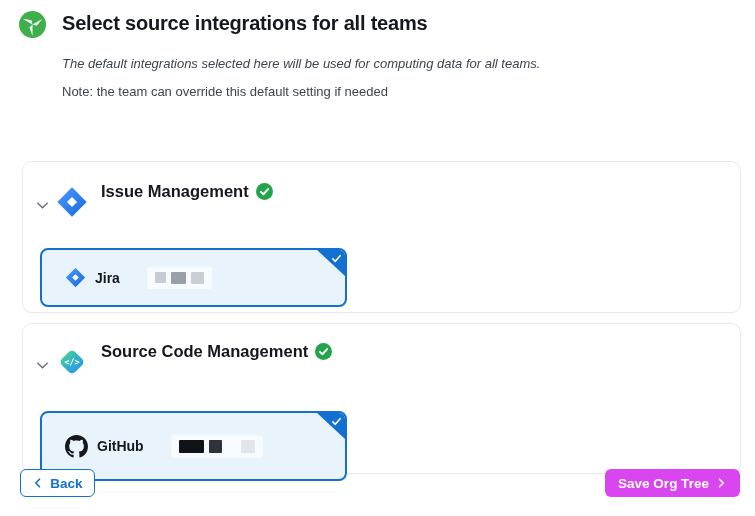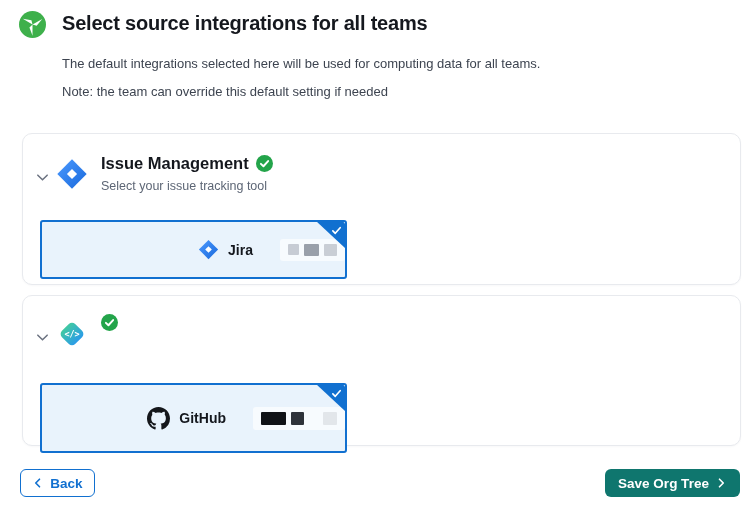--- a/index.html
+++ b/index.html
@@ -10,51 +10,52 @@
     position:relative;
     overflow:hidden;
     color:#1b1f27;
   }
   
   .logo { position:absolute; left:19px; top:11px; width:27px; height:27px; }
   .page-title {
     position:absolute; left:62px; top:12px;
     font-size:20px; font-weight:700; letter-spacing:-0.2px; color:#15181e;
   }
-  .hdr-desc { position:absolute; left:62px; top:56px; font-size:13px; color:#3d4450; }
+  .hdr-desc { position:absolute; left:62px; top:56px; font-size:13px; color:#3d4450;font-style:italic; }
   .hdr-note { position:absolute; left:62px; top:84px; font-size:13px; color:#3d4450; }
 
   
   .card {
     position:absolute; left:22px; width:719px;
     background:#fff; border:1px solid #e8eaee; border-radius:10px;
     box-shadow:0 1px 2px rgba(20,30,50,0.03);
+    margin-top:28px;
   }
   .card1 { top:133px; height:152px; }
   .card2 { top:295px; height:151px; }
 
   .chev { position:absolute; left:12px; top:36px; width:15px; height:15px; cursor:pointer; }
   .card2 .chev { top:34px; }
 
   .big-icon { position:absolute; left:33px; top:24px; width:32px; height:32px; }
   .card2 .big-icon { top:22px; }
 
   .sec-title-row { position:absolute; left:78px; top:20px; display:flex; align-items:center; gap:7px; }
   .card2 .sec-title-row { top:18px; }
   .sec-title { font-size:16.5px; font-weight:700; color:#14171d; }
   .badge { width:17px; height:17px; display:block; }
   .sec-sub { position:absolute; left:78px; top:45px; font-size:12.5px; color:#5d6675; }
   .card2 .sec-sub { top:43px; }
 
   
   .option {
     position:absolute; left:17px; width:307px; height:59px;
-    background:#e9f3fc; border:2px solid #1170d0; border-radius:3px;
+    background:#e9f3fc; border:2px solid #1170d0; border-radius:8px;
     display:flex; align-items:center; padding-left:23px;
-    cursor:pointer; overflow:hidden;justify-content:flex-end;
+    cursor:pointer; overflow:hidden;
   }
   .card1 .option { top:86px; }
   .card2 .option { top:87px; height:70px; }
 
   .opt-icon { width:21px; height:21px; flex:0 0 auto; }
   .gh-icon  { width:23px; height:23px; flex:0 0 auto; }
   .opt-label { font-size:14px; font-weight:700; color:#14171d; margin-left:9px; }
 
   .corner {
     position:absolute; top:-1px; right:-1px; width:30px; height:28px;
@@ -74,21 +75,21 @@
   .r-dk  { width:13px; height:13px; background:#2e333a; }
   .r-gap { width:9px;  height:13px; background:transparent; }
   .r-pl  { width:14px; height:13px; background:#e2e6ea; }
 
   
   .btn { position:absolute; top:469px; height:28px; display:flex; align-items:center;
          justify-content:center; gap:6px; border-radius:6px; font-size:13.5px;
          font-weight:700; cursor:pointer; font-family:"Liberation Sans", sans-serif; }
   .btn svg { width:12px; height:12px; }
   .btn-back { left:20px; width:75px; background:#fff; border:1.5px solid #1170d0; color:#1170d0; }
-  .btn-save { left:605px; width:135px; background:#0f766e; border:none; color:#fff; }
+  .btn-save { left:605px; width:135px; background:#d946ef; border:none; color:#fff; }
 </style>
 </head>
 <body>
 
 <svg width="0" height="0" style="position:absolute" aria-hidden="true">
   <defs>
     <linearGradient id="jiraGrad" x1="0" y1="0" x2="1" y2="1">
       <stop offset="0" stop-color="#4c9aff"></stop>
         <stop offset="1" stop-color="#1868db"></stop>
     </linearGradient>
@@ -127,21 +128,20 @@
   </span>
   <div class="sec-title-row">
     <span class="sec-title">Issue Management</span>
     <span class="badge">
       <svg viewBox="0 0 16 16">
           <circle cx="8" cy="8" r="8" fill="#23a44a"></circle>
           <path d="M4.6 8.3 L7 10.6 L11.4 5.7" stroke="#fff" stroke-width="1.8" fill="none" stroke-linecap="round" stroke-linejoin="round"></path>
         </svg>
     </span>
   </div>
-  <div class="sec-sub">Select your issue tracking tool</div>
 
   <div class="option">
     <span class="opt-icon">
       <svg viewBox="0 0 24 24">
         <path d="M12 1 L23 12 L12 23 L1 12 Z" fill="url(#jiraGrad)"></path>
         <rect x="9.3" y="9.3" width="5.4" height="5.4" transform="rotate(45 12 12)" fill="#ffffff"></rect>
       </svg>
     </span>
     <span class="opt-label">Jira</span>
     <span class="redact">
@@ -163,20 +163,21 @@
         <path d="M3 5.5 L8 10.5 L13 5.5" stroke="#6b7280" stroke-width="1.6" fill="none" stroke-linecap="round" stroke-linejoin="round"></path>
       </svg>
   </span>
   <span class="big-icon">
     <svg viewBox="0 0 36 36">
       <rect x="7.5" y="7.5" width="21" height="21" rx="5" transform="rotate(45 18 18)" fill="url(#scmGrad)"></rect>
       <text x="18" y="21.5" text-anchor="middle" font-size="9.5" font-weight="bold" fill="#ffffff" font-family="DejaVu Sans Mono, monospace">&lt;/&gt;</text>
     </svg>
   </span>
   <div class="sec-title-row">
+    <span class="sec-title">Source Code Management</span>
     <span class="badge">
       <svg viewBox="0 0 16 16">
           <circle cx="8" cy="8" r="8" fill="#23a44a"></circle>
           <path d="M4.6 8.3 L7 10.6 L11.4 5.7" stroke="#fff" stroke-width="1.8" fill="none" stroke-linecap="round" stroke-linejoin="round"></path>
         </svg>
     </span>
   </div>
 
   <div class="option">
     <span class="gh-icon">

